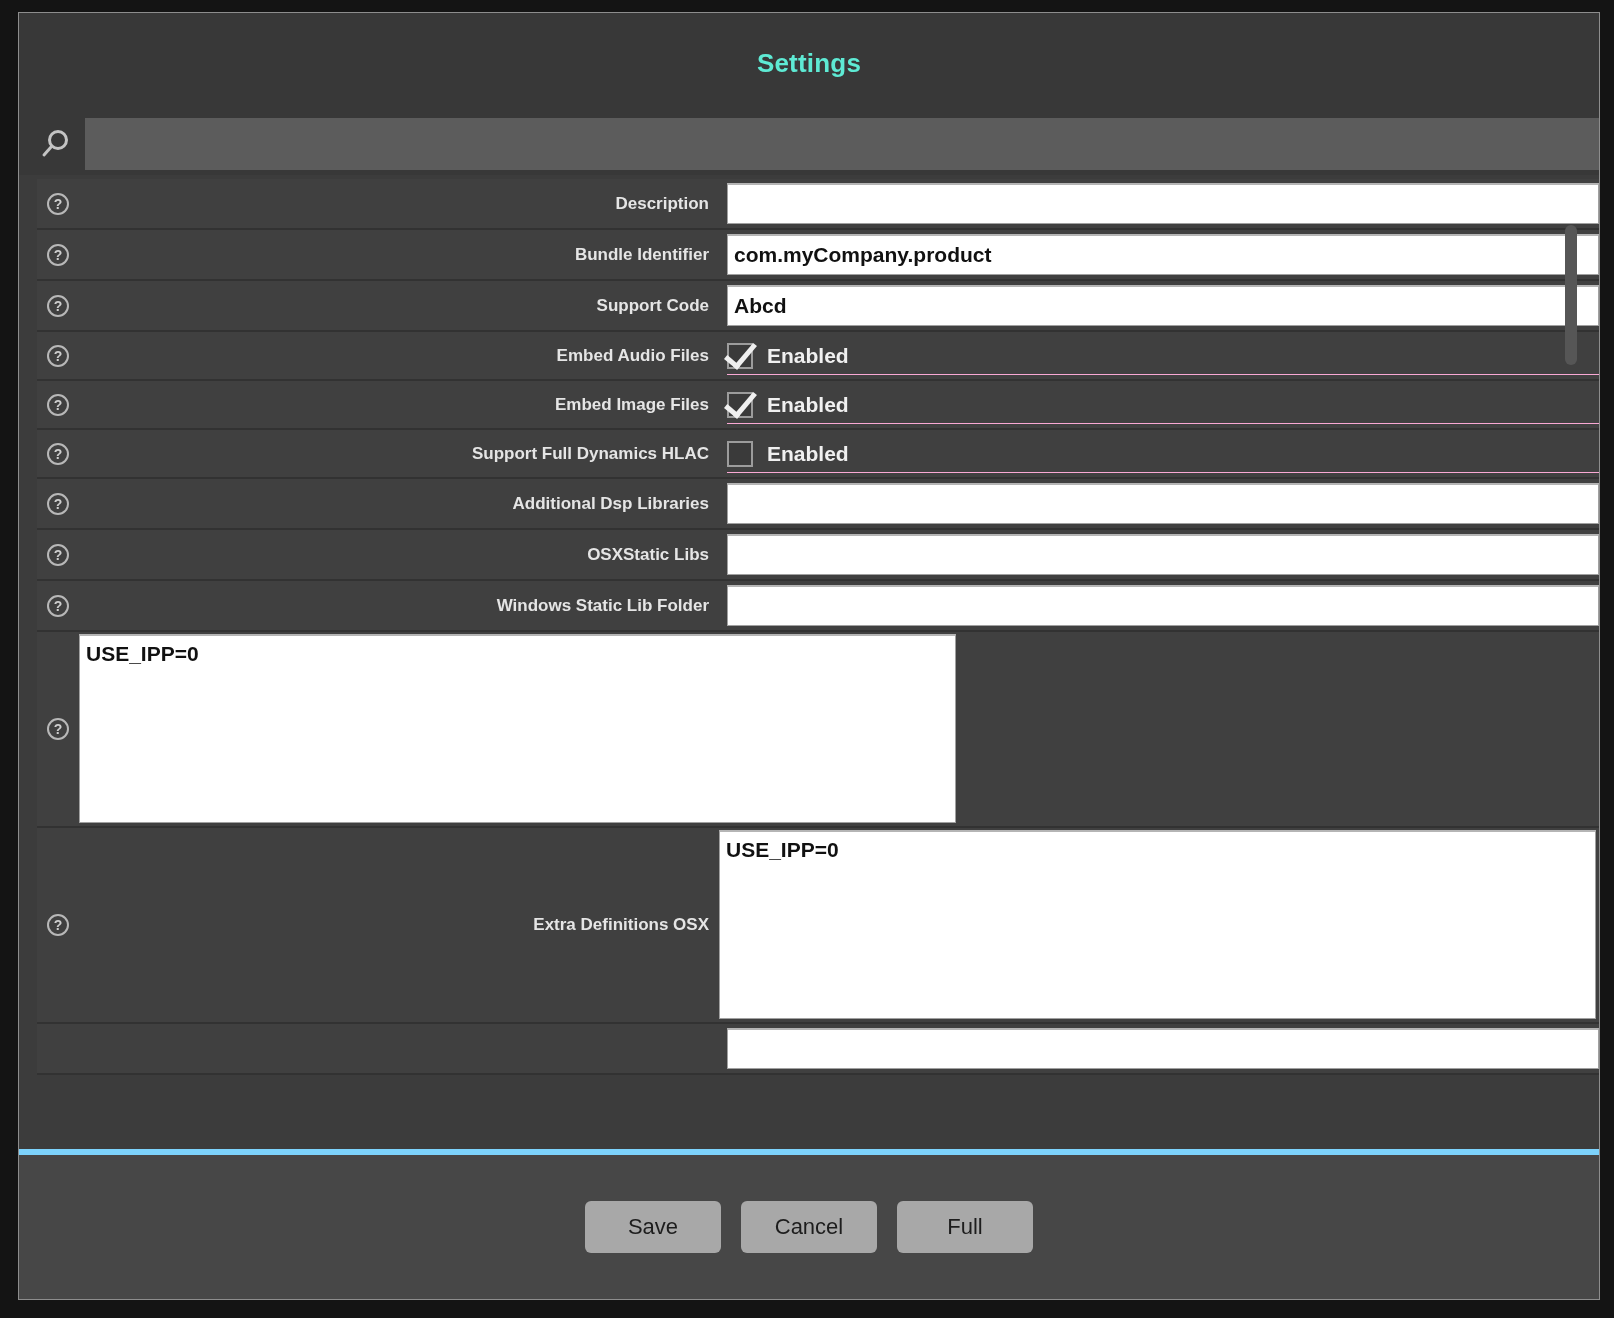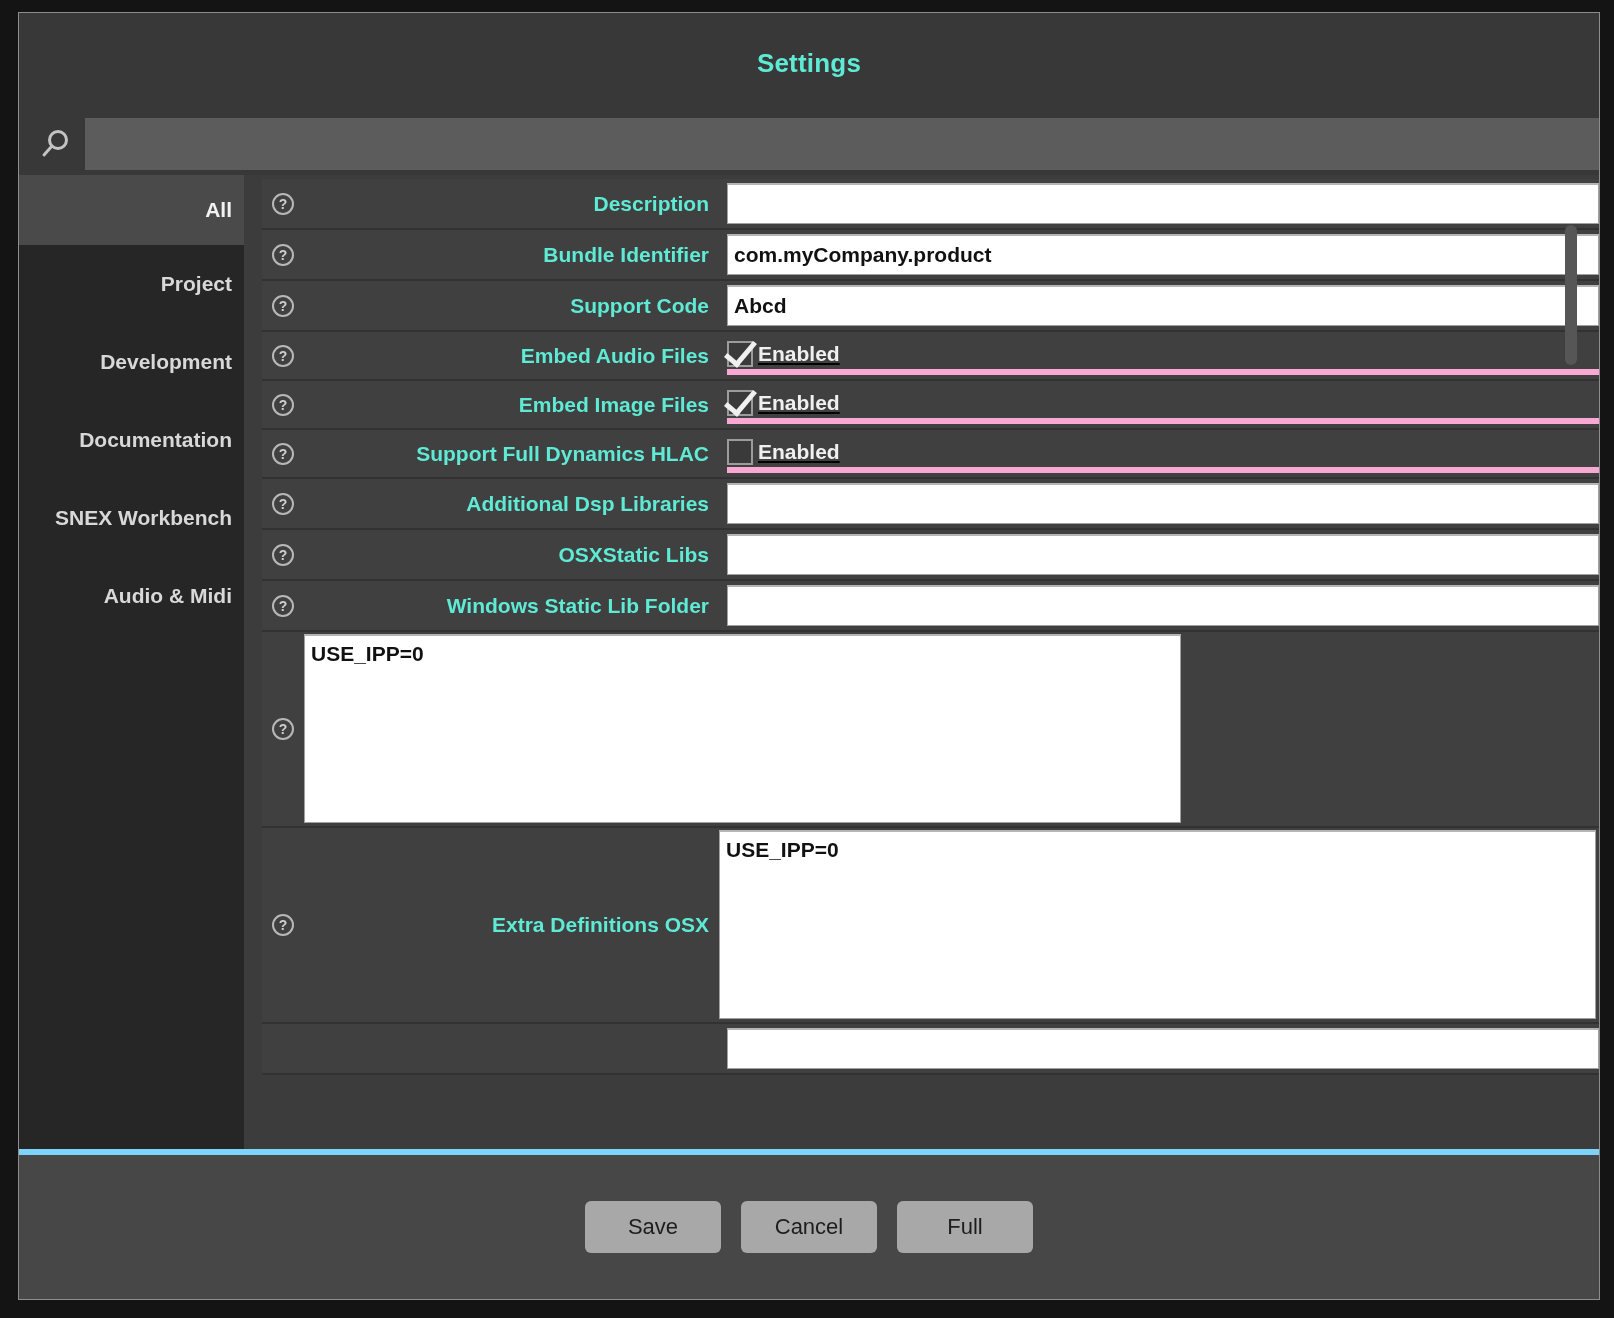--- a/index.html
+++ b/index.html
@@ -153,22 +153,22 @@
     font-family: "Liberation Sans", sans-serif;
     cursor: pointer;
   }
 
   .row-label {
     flex: 1 1 auto;
     display: flex;
     align-items: center;
     justify-content: flex-end;
     padding-right: 10px;
-    color: #5eead4;
-    font-size: 21px;
+    color: #e5e5e5;
+    font-size: 17px;
     font-weight: bold;
     white-space: nowrap;
   }
 
   .row-value {
     flex: 0 0 880px;
     width: 880px;
     display: flex;
     padding: 4px 0 4px 8px;
   }
@@ -204,26 +204,25 @@
     overflow: hidden;
   }
 
   .row.tall { min-height: 196px; }
   .row.tall .row-value { align-items: flex-start; padding: 2px 0 3px 0; }
 
   
   .check-cell {
     display: flex;
     align-items: center;
-    gap: 5px;
+    gap: 14px;
     height: 100%;
-    border-bottom: 6px solid #f9a8d4;
+    border-bottom: 1px solid #f9a8d4;
     width: 877px;
     padding-top: 2px;
-    text-decoration: underline;
   }
   .checkbox {
     position: relative;
     width: 26px; height: 26px;
     background: #3a3a3a;
     border: 2px solid #9c9c9c;
     flex: 0 0 26px;
     cursor: pointer;
   }
   .checkbox.on::after {
@@ -301,41 +300,20 @@
         <svg width="34" height="34" viewBox="0 0 34 34" aria-hidden="true">
           <circle cx="20" cy="13" r="8.5" fill="none" stroke="#c4c4c4" stroke-width="3"></circle>
           <line x1="13.5" y1="19.5" x2="6" y2="28" stroke="#c4c4c4" stroke-width="3" stroke-linecap="round"></line>
         </svg>
       </div>
       <input class="search-field" type="text" value="" style="">
     </div>
 
     <div class="body">
 
-      <div class="sidebar">
-        <div class="sidebar-item first selected">
-          <span>All</span>
-        </div>
-        <div class="sidebar-item">
-          <span>Project</span>
-        </div>
-        <div class="sidebar-item">
-          <span>Development</span>
-        </div>
-        <div class="sidebar-item">
-          <span>Documentation</span>
-        </div>
-        <div class="sidebar-item">
-          <span>SNEX Workbench</span>
-        </div>
-        <div class="sidebar-item">
-          <span>Audio &amp; Midi</span>
-        </div>
-
-      </div>
 
       <div class="content">
         <div class="rows">
 
           <div class="row">
             <div class="row-help">
               <div class="help-icon">?</div>
             </div>
             <div class="row-label">Description</div>
             <div class="row-value">

